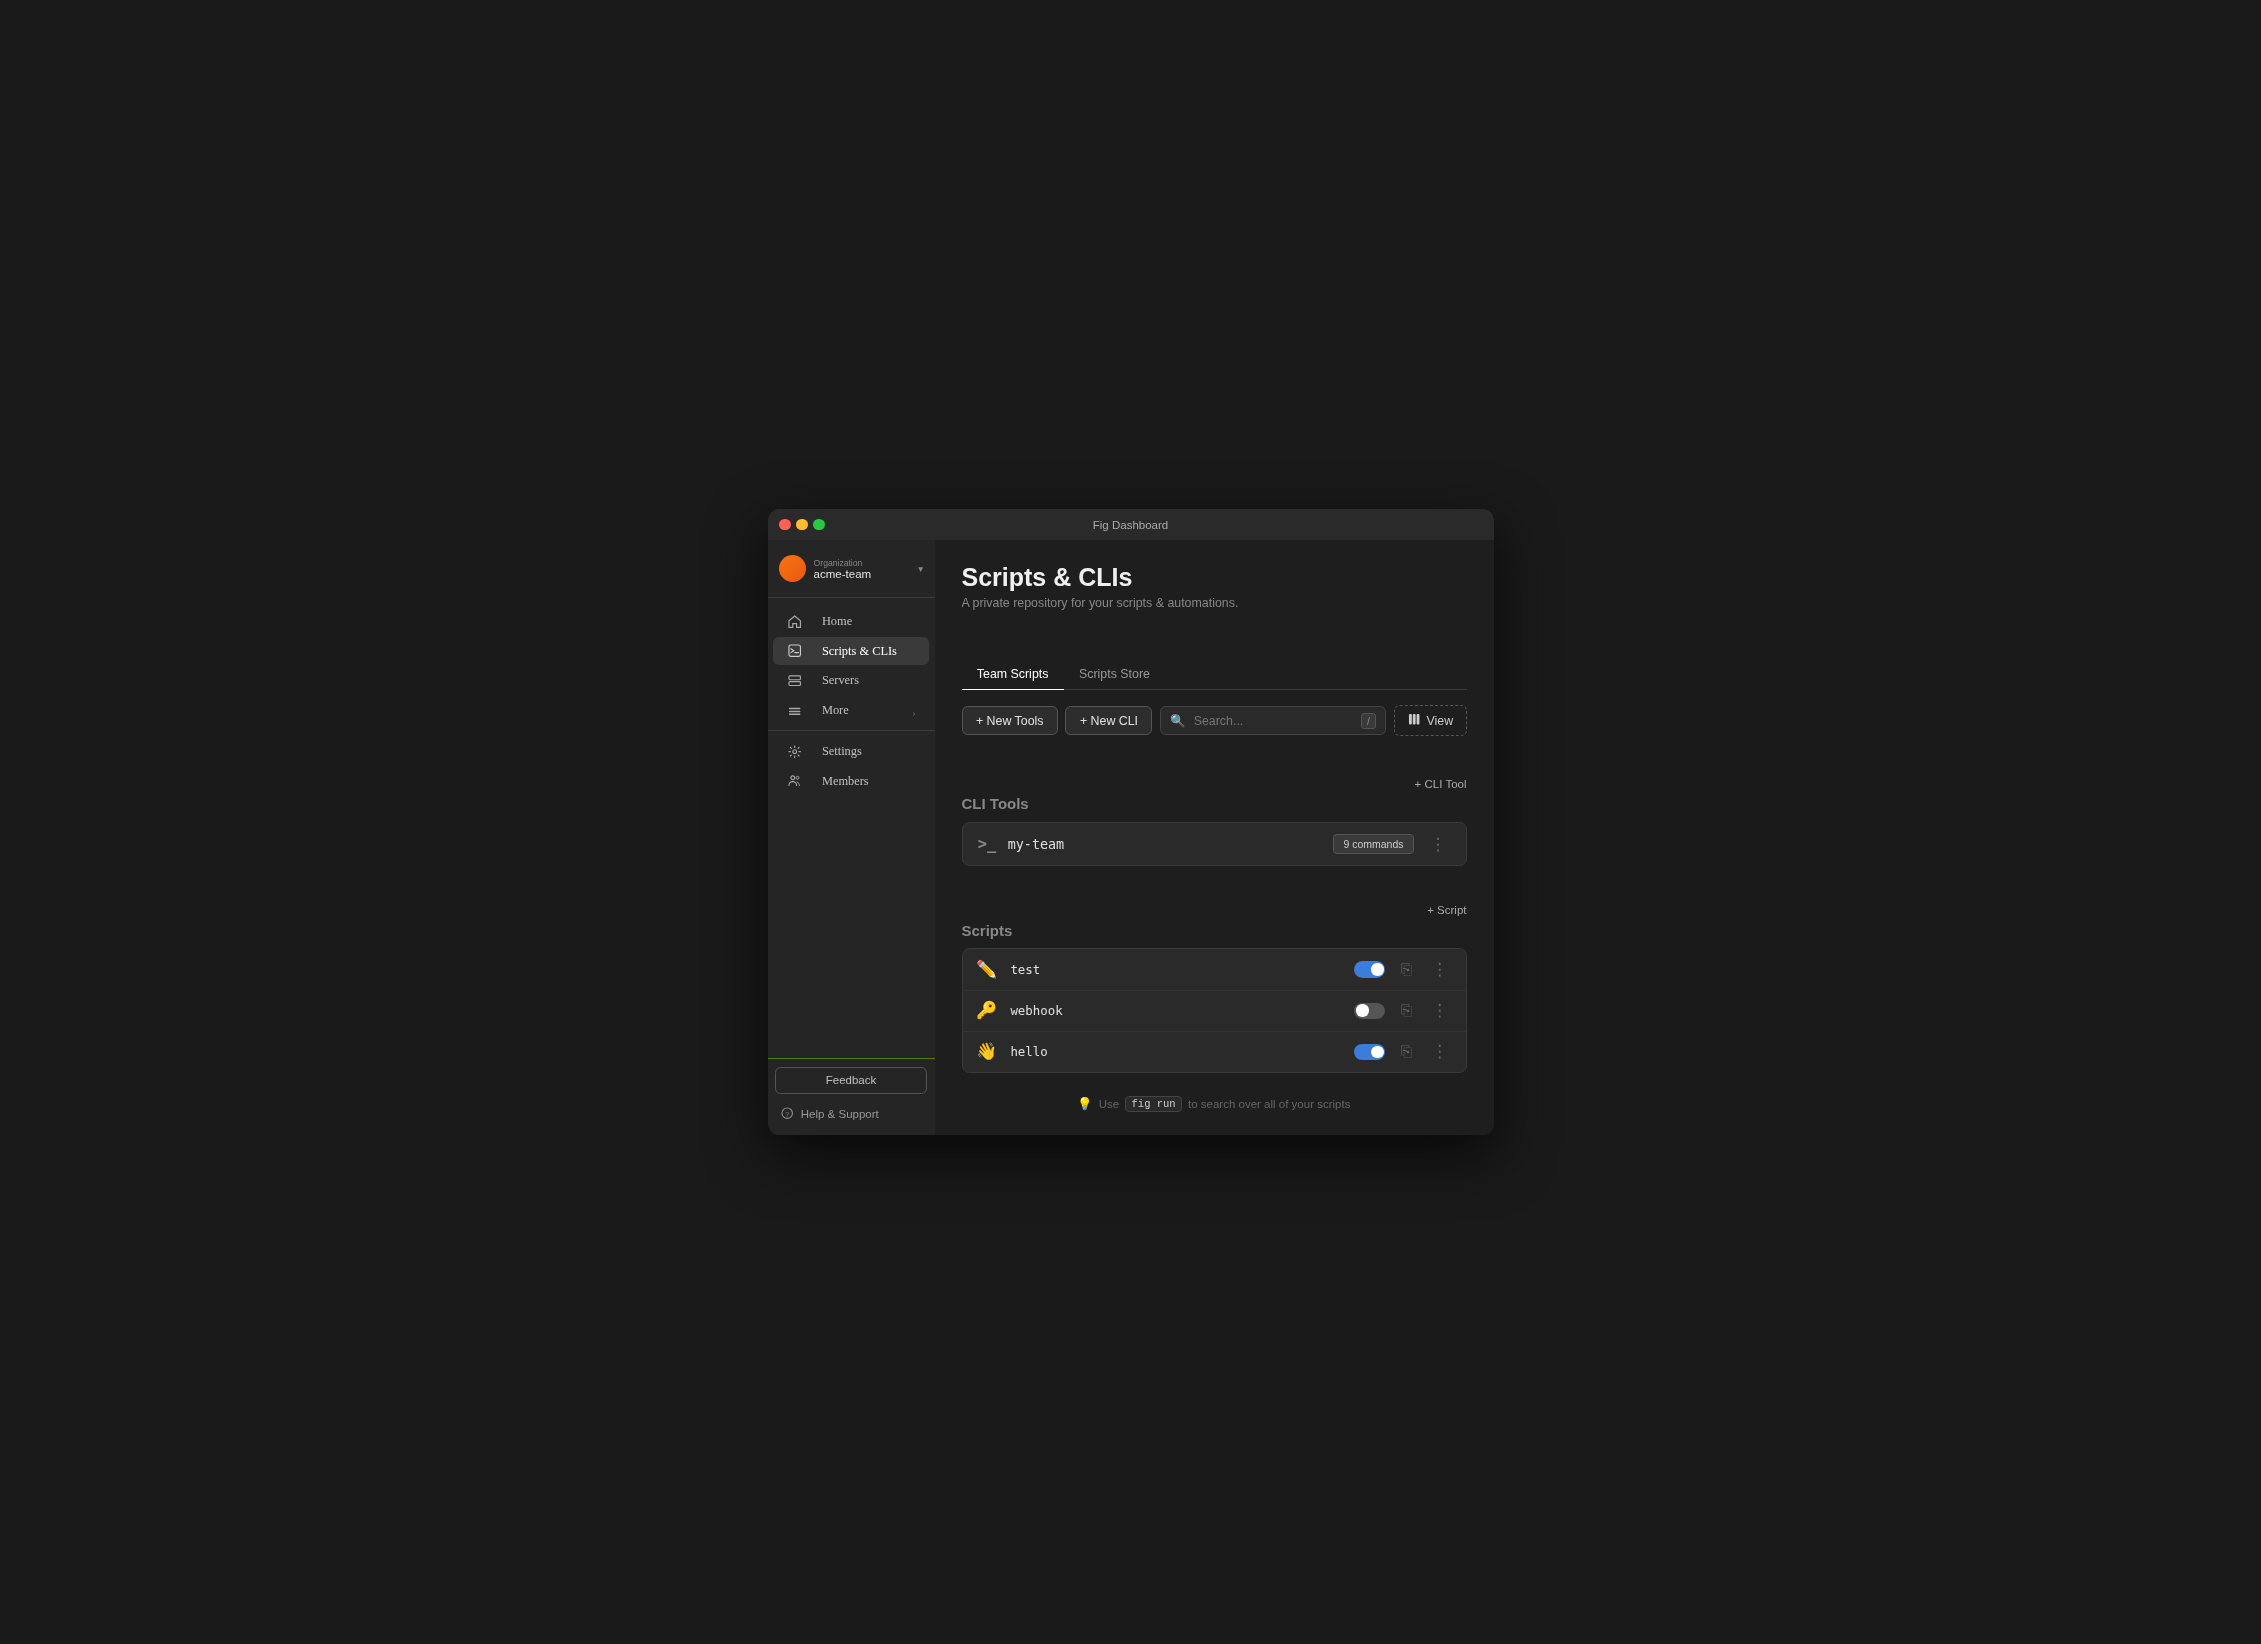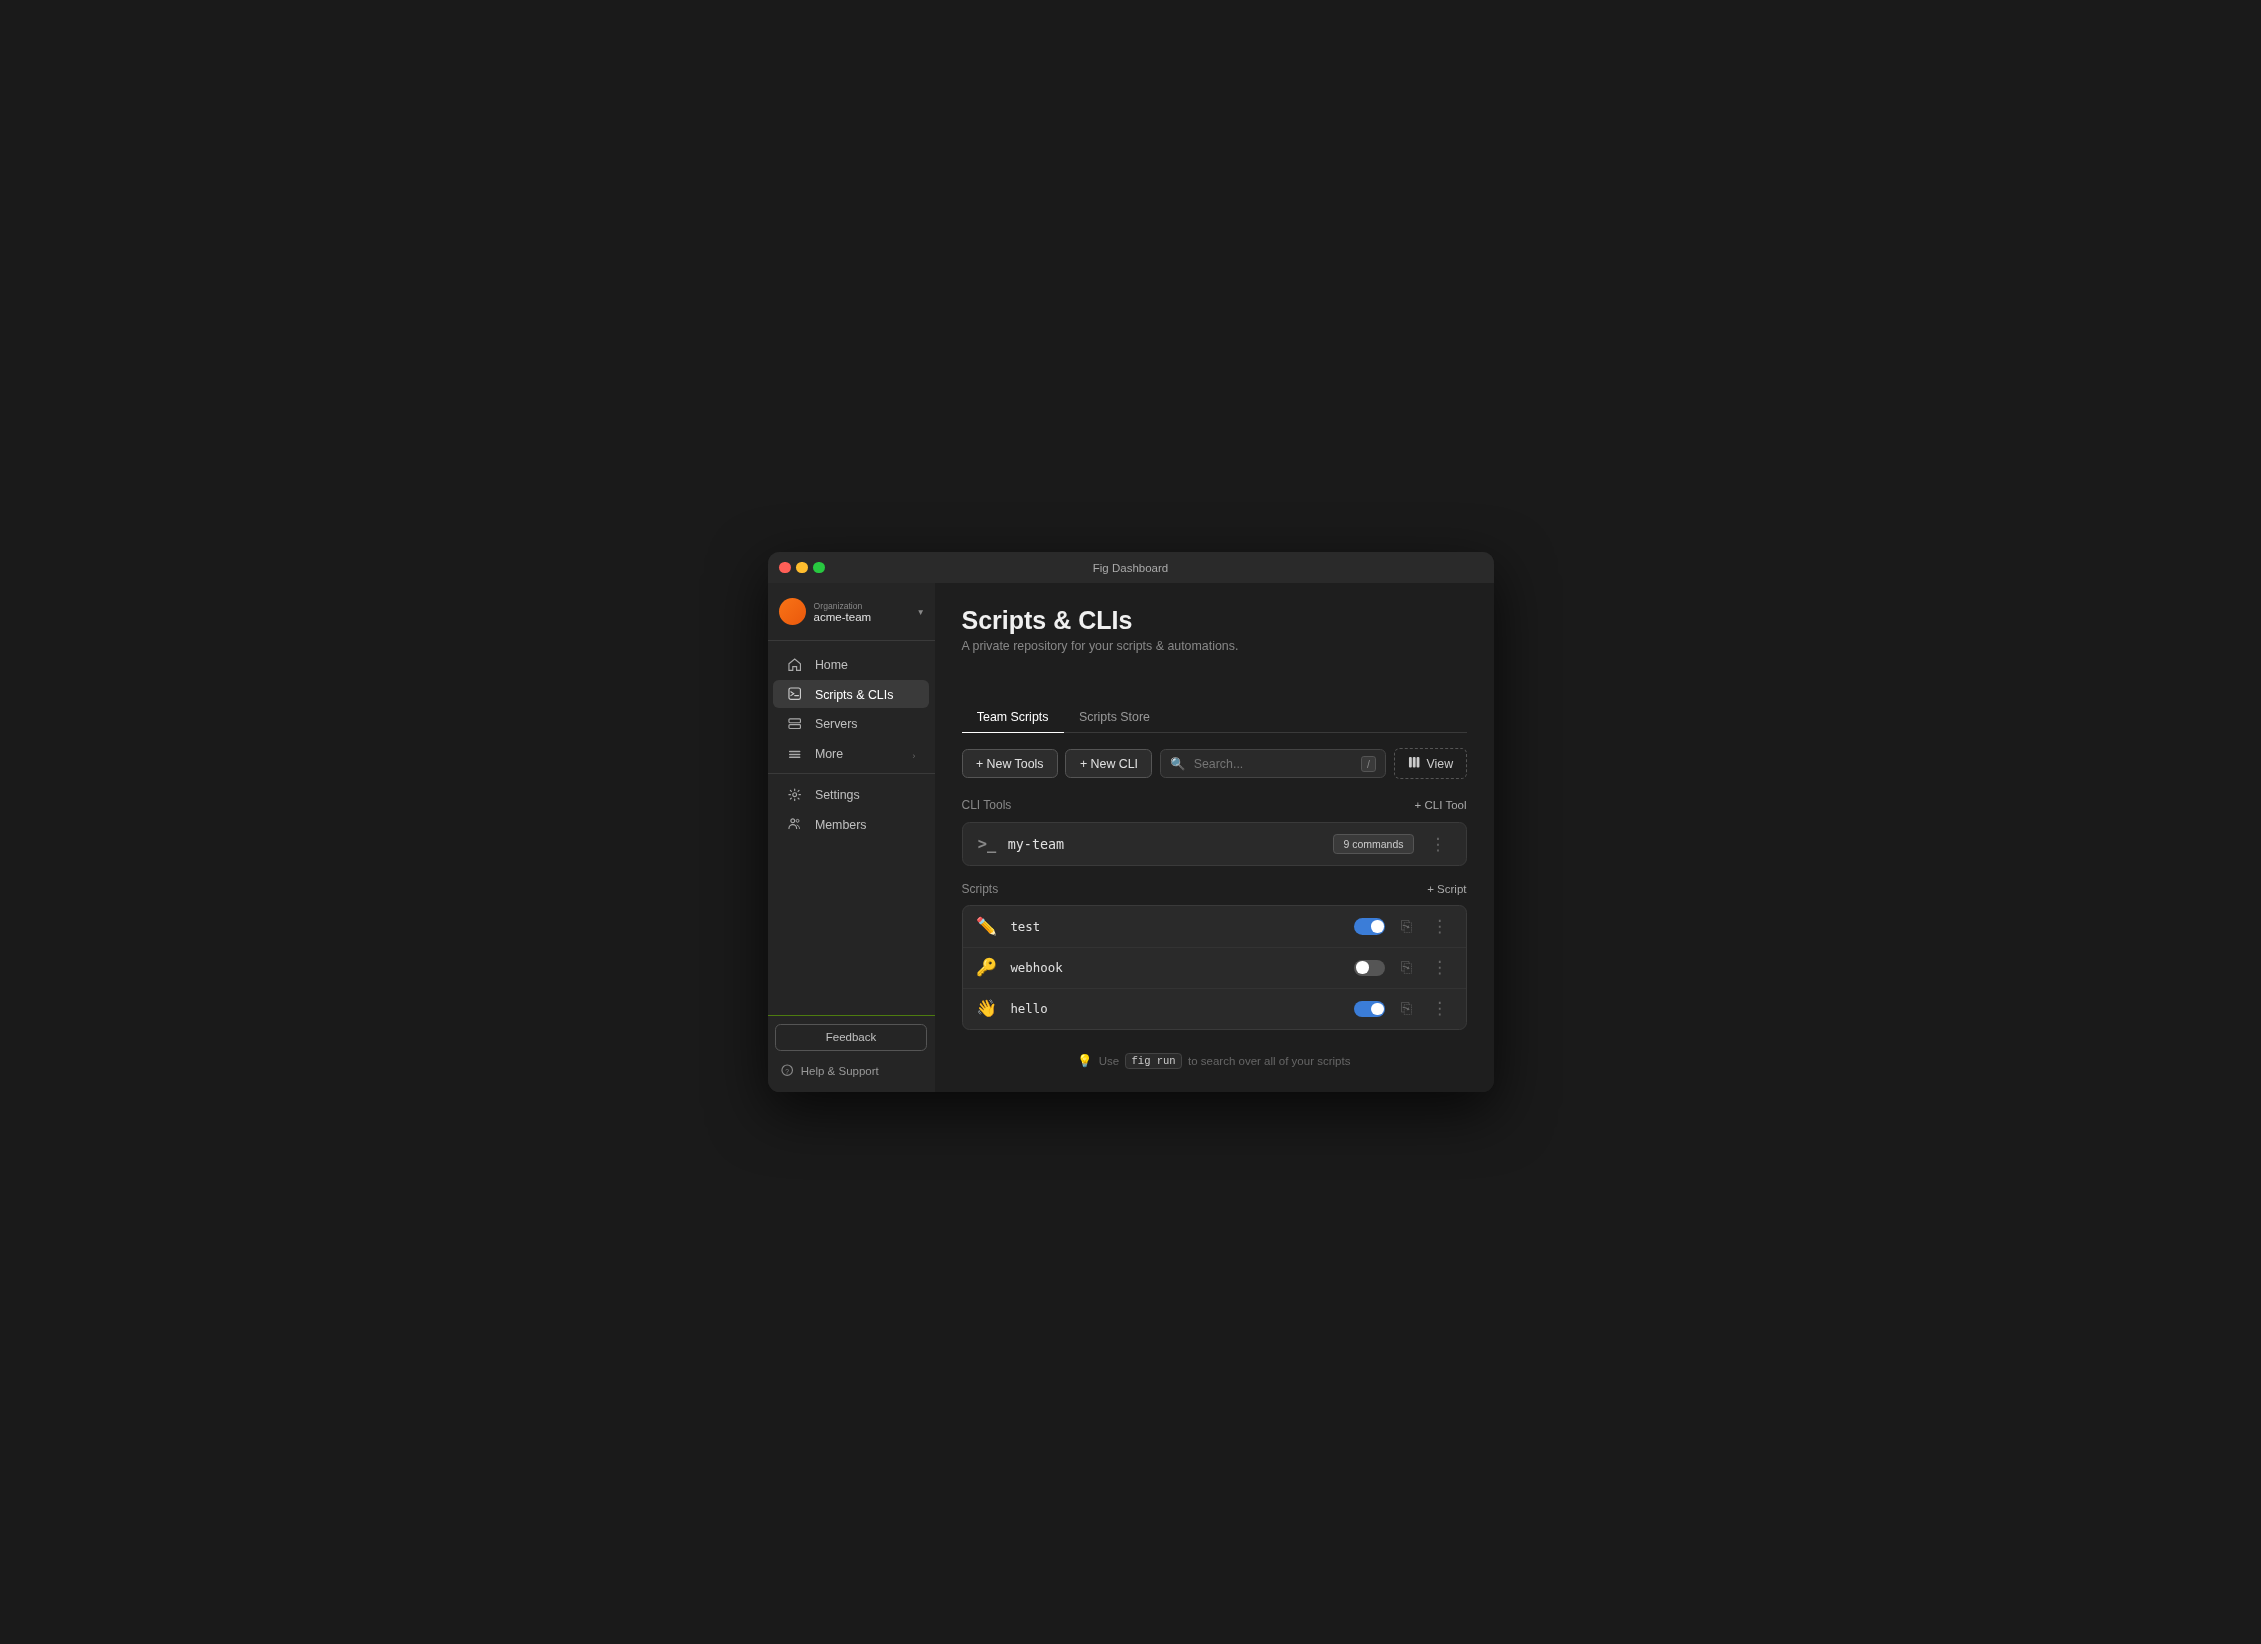--- a/index.html
+++ b/index.html
@@ -99,27 +99,28 @@
       background: #3a3a3a;
       margin: 3.8px 0;
     }
     .sidebar-nav {
       flex: 1;
       padding: 3.8px 0;
     }
     .nav-item {
       display: flex;
       align-items: flex-end;
-      gap: 13px;
+      gap: 20px;
       padding: 6.7px 13.4px;
       color: #c0c0c0;
       font-size: 12.4px;
       cursor: pointer;
       border-radius: 5.7px;
       margin: 1px 5.7px;
+      font-family: Liberation Serif, serif;
     }
     .nav-item.active {
       background: #3a3a3a;
       color: #fff;
     }
     .nav-icon {
       width: 15.3px;
       height: 15.3px;
       display: flex;
       align-items: center;
@@ -246,23 +247,24 @@
       align-items: center;
       gap: 5.7px;
     }
     .section-header {
       display: flex;
       align-items: center;
       justify-content: space-between;
       margin-bottom: 9.6px;
     }
     .section-title {
-      font-size: 12px;
+      font-size: 15px;
       color: #888;
-      font-weight: 400;
+      font-weight: 700;
+      margin-top: 40px;
     }
     .section-action {
       font-size: 11.5px;
       color: #aaa;
       cursor: pointer;
     }
     .card {
       background: #2a2a2a;
       border: 1px solid #3a3a3a;
       border-radius: 7.6px;

